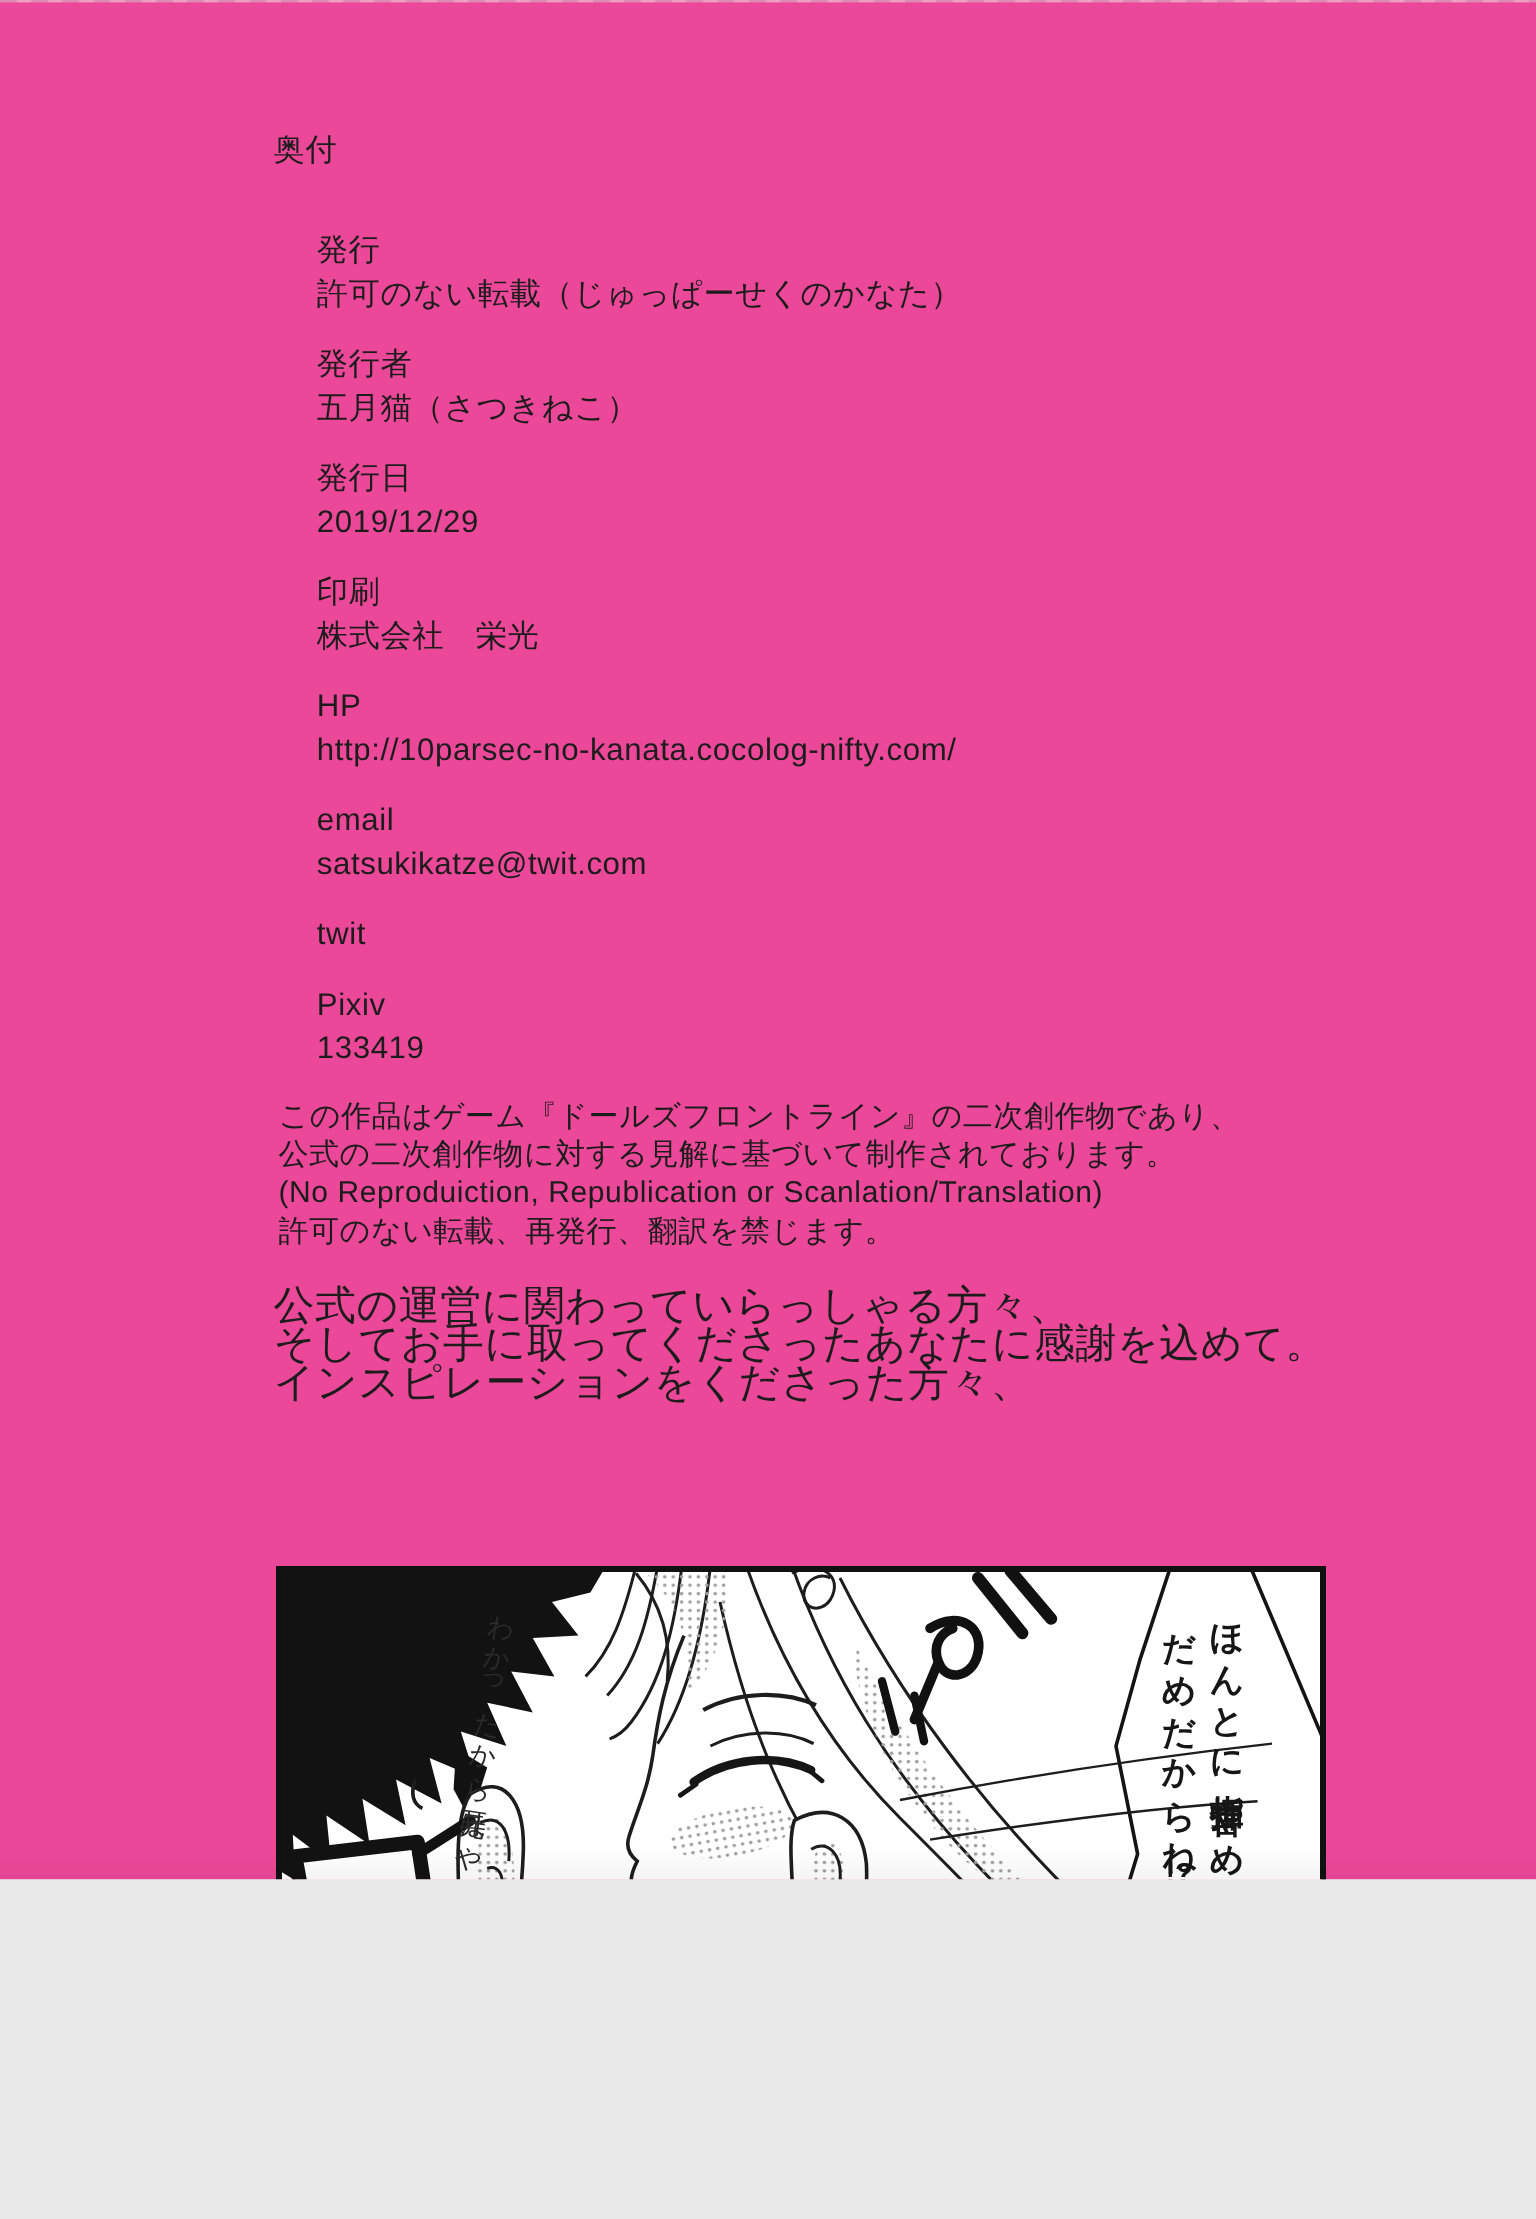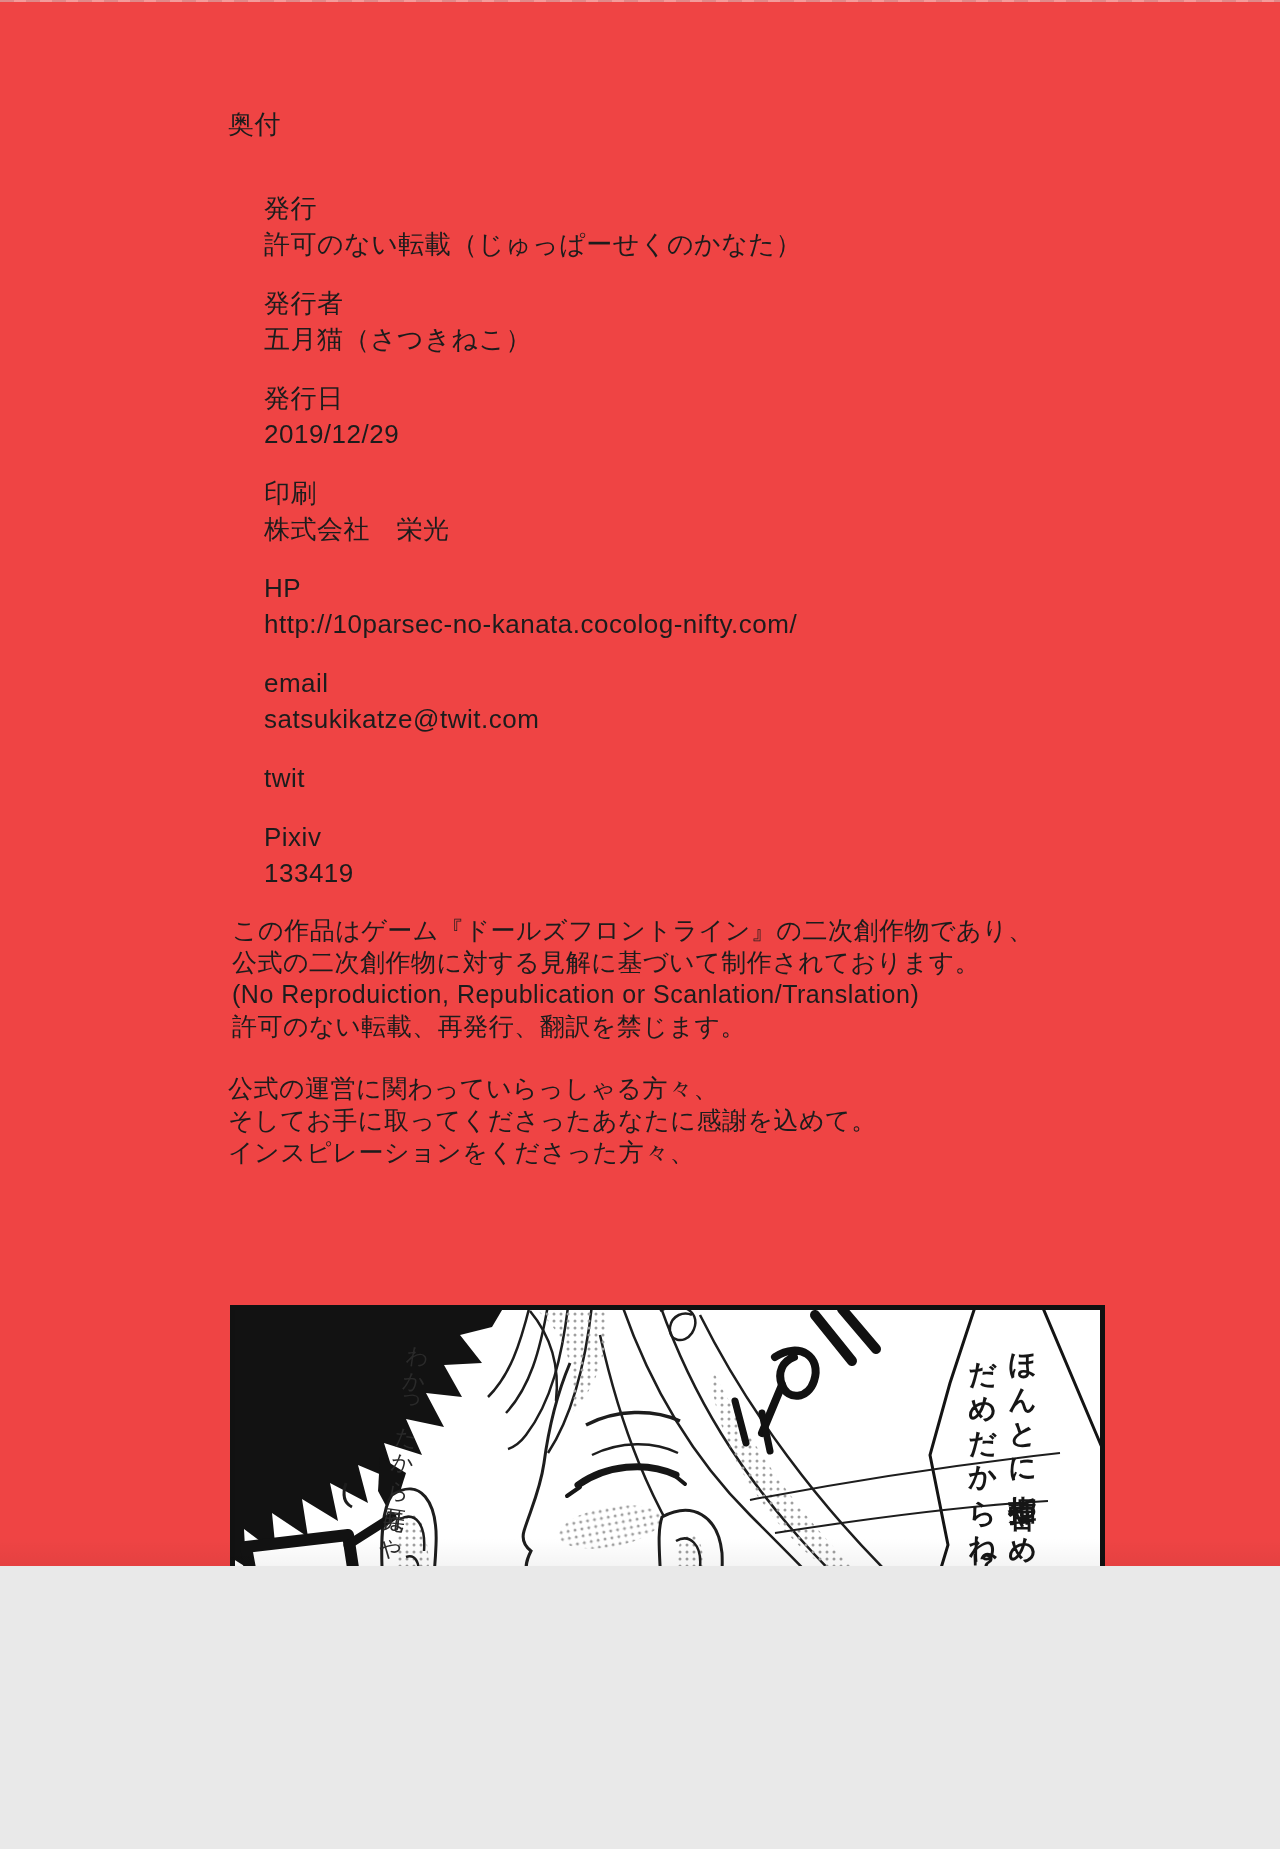--- a/index.html
+++ b/index.html
@@ -3,40 +3,40 @@
 <meta charset="utf-8">
 <style>
   html,body{margin:0;padding:0;}
   body{
     width:1280px;height:1849px;
     background:#e9e9e9;
     font-family:"Liberation Sans","DejaVu Sans",sans-serif;
   }
   .page{
     position:relative;width:1280px;height:1566px;overflow:hidden;
-    background:#ef4444;color:#1c1c1c;
+    background:#ec4899;color:#1c1c1c;
   }
   .page::before{ 
     content:"";position:absolute;left:0;top:0;width:100%;height:2px;
     background:repeating-linear-gradient(90deg,#cfcfcf 0 14px,#f6f5f3 14px 26px);
     opacity:.5;
   }
   .page::after{ 
     content:"";position:absolute;left:0;bottom:0;width:100%;height:28px;
     background:linear-gradient(180deg,rgba(0,0,0,0) 0%,rgba(0,0,0,0.045) 100%);
   }
   .colophon{
     position:absolute;left:228px;top:106px;width:860px;
     font-size:26px;line-height:36px;letter-spacing:.5px;
   }
   .colophon-title{margin:0 0 48px 0;font-weight:400;}
   .entry{margin:0 0 23px 0;}
   .entry .label,.entry .value{white-space:pre;margin-left:36px;}
   .notice{margin:7px 0 0 4px;font-size:25px;line-height:32px;}
-  .thanks{margin:30px 0 0 0;font-size:25px;line-height:32px;}
+  .thanks{margin:30px 0 0 0;font-size:34px;line-height:32px;}
   .para-line{white-space:pre;}
 
   
   .panel{
     position:absolute;left:230px;top:1305px;width:875px;height:403px;
     background:#ffffff;
   }
   .panel svg{position:absolute;left:0;top:0;}
   .vtext{
     position:absolute;

